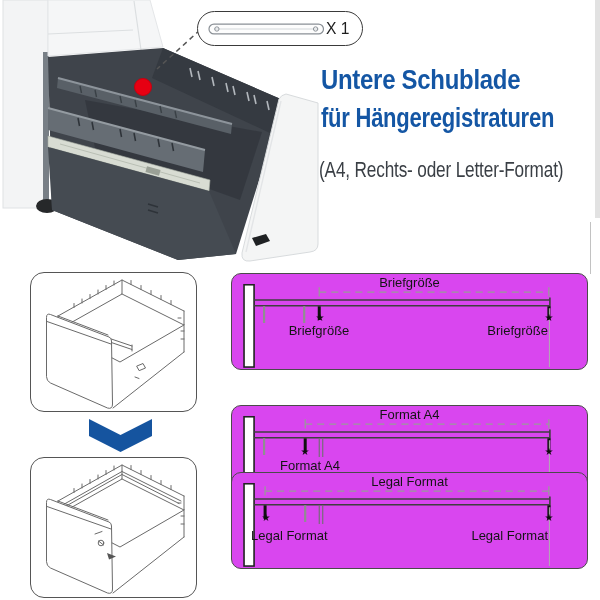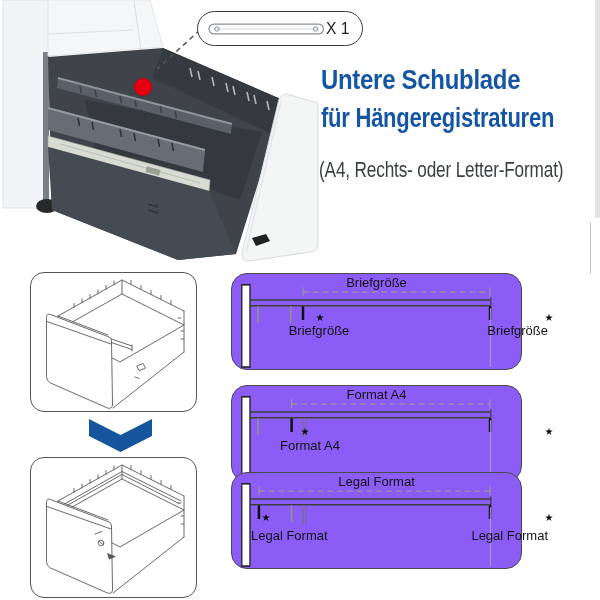--- a/index.html
+++ b/index.html
@@ -22,22 +22,22 @@
   .sub{position:absolute;left:319px;top:158px;font-size:21.5px;color:#3a3f45;
        white-space:nowrap;letter-spacing:-.2px;transform:scaleX(.80);transform-origin:0 50%;}
 
   
   .asmPanel{border:1.6px solid #555;border-radius:14px;background:#fff;box-sizing:border-box;}
   .asmA{left:30px;top:272px;width:167px;height:140px;}
   .asmB{left:30px;top:457px;width:167px;height:141px;}
   .arrowWrap{left:89px;top:419px;width:63px;height:34px;}
 
   
-  .fmtPanel{position:absolute;left:231px;width:291px;height:97px;border:1.6px solid #4b4b4b;
-            border-radius:16px;background:#8b5cf6;box-sizing:border-box;}
+  .fmtPanel{position:absolute;left:231px;width:357px;height:97px;border:1.6px solid #4b4b4b;
+            border-radius:10px;background:#d946ef;box-sizing:border-box;}
   .fmtPanel svg{position:absolute;left:0;top:0;width:100%;height:100%;}
   .fmtTitle{position:absolute;top:1px;left:0;width:100%;text-align:center;
             font-size:13px;color:#141414;}
   .lbl{position:absolute;font-size:13px;color:#141414;white-space:nowrap;}
   .star{position:absolute;font-size:10px;color:#0d0d0d;width:14px;text-align:center;line-height:1;}
 
   .edgeArtifact{left:595px;top:0;width:5px;height:218px;background:#d8d8d8;opacity:.75;}
   .edgeLine{left:590px;top:222px;width:1.2px;height:52px;background:#c2c2c2;}
 </style>
 </head>
@@ -196,21 +196,21 @@
       </g>
       <line x1="316.5" y1="35" x2="316.5" y2="95" stroke="#b0b0b0" stroke-width="1"></line>
     </svg>
     <div class="fmtTitle">Briefgröße</div>
     <span class="star" style="left:81px;top:39px">★</span>
     <span class="star" style="left:310px;top:39px">★</span>
     <div class="lbl" style="left:36px;top:49px;width:102px;text-align:center">Briefgröße</div>
     <div class="lbl" style="left:214px;top:49px;width:102px;text-align:right">Briefgröße</div>
   </div>
 
-  <div class="fmtPanel" style="top:385px">
+  <div class="fmtPanel" style="top:405px">
     <svg viewBox="0 0 354 97" preserveAspectRatio="none">
       <rect x="12" y="11" width="10" height="84" fill="#fff" stroke="#222" stroke-width="1.6"></rect>
       <g stroke="#3f3f3f" stroke-width="1.6">
         <line x1="22" y1="26.5" x2="317" y2="26.5"></line>
           <line x1="22" y1="32.5" x2="317" y2="32.5"></line>
         <line x1="317" y1="24" x2="317" y2="35"></line>
       </g>
       <g stroke="#9a9a9a" stroke-width="1.3">
         <line x1="73" y1="18.5" x2="316" y2="18.5" stroke-dasharray="7 5"></line>
         <line x1="73" y1="13.5" x2="73" y2="23"></line>

